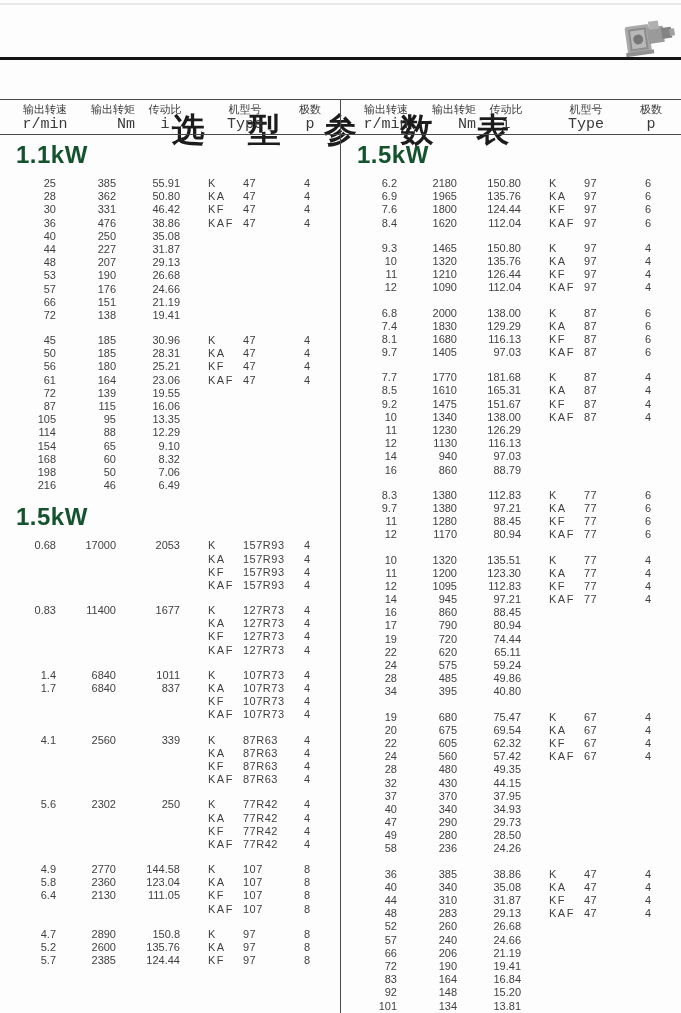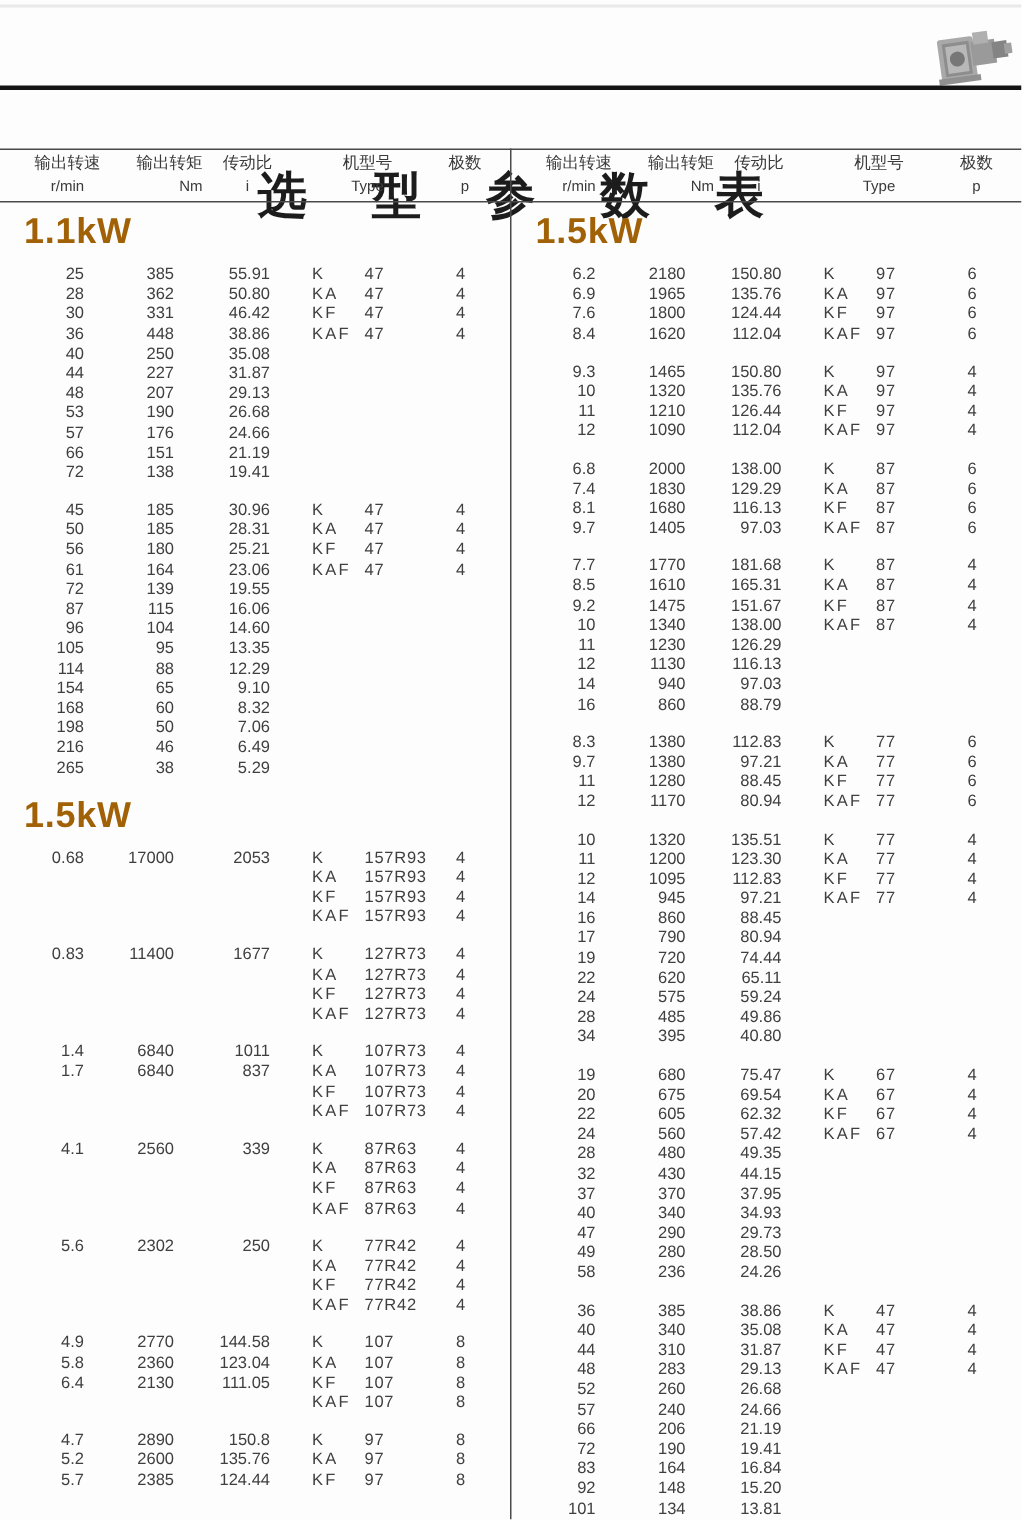--- a/index.html
+++ b/index.html
@@ -16,25 +16,25 @@
   }
   .title-rule{position:absolute;top:99px;left:0;width:681px;height:1px;background:#4a4a4a;}
   .header-rule{position:absolute;top:134px;left:0;width:681px;height:1px;background:#4a4a4a;}
   .v-divider{position:absolute;top:99px;bottom:0;left:340px;width:1px;background:#4a4a4a;}
   .header-row{position:absolute;top:102px;left:0;width:681px;height:32px;}
   .header-half{position:absolute;top:0;height:32px;width:340px;}
   .hh-left{left:0;} .hh-right{left:341px;}
   .hcol{position:absolute;top:0;text-align:center;font-size:11px;line-height:15px;color:#3a3a3a;}
   .hc0{left:8px;width:74px;} .hc1{left:75px;width:60px;text-align:right;} .hc2{left:135px;width:60px;}
   .hc3{left:205px;width:80px;} .hc4{left:285px;width:50px;}
-  .hcol .unit{display:block;font-size:10px;}
+  .hcol .unit{display:block;font-size:15px;font-family:Liberation Mono, monospace;}
   .table-half{position:absolute;top:137px;width:340px;}
   .th-left{left:0;} .th-right{left:341px;}
   .sec-heading{
-    font-size:24px;font-weight:bold;color:#a16207;
+    font-size:24px;font-weight:bold;color:#14532d;
     margin:5px 0 9px 16px;letter-spacing:0.5px;line-height:26px;
   }
   .group{margin-bottom:12px;}
   .row{position:relative;height:13.2px;line-height:13.2px;font-size:11px;white-space:nowrap;}
   .cell{position:absolute;top:0;height:100%;}
   .c0{left:4px;width:52px;text-align:right;}
   .c1{left:60px;width:56px;text-align:right;}
   .c2{left:120px;width:60px;text-align:right;}
   .c3{left:208px;width:34px;text-align:left;letter-spacing:1.5px;}
   .c4{left:243px;width:58px;text-align:left;letter-spacing:0.5px;}
@@ -108,21 +108,21 @@
       <div class="row">
         <span class="cell c0">30</span>
         <span class="cell c1">331</span>
         <span class="cell c2">46.42</span>
         <span class="cell c3">KF</span>
         <span class="cell c4">47</span>
         <span class="cell c5">4</span>
       </div>
       <div class="row">
         <span class="cell c0">36</span>
-        <span class="cell c1">448</span>
+        <span class="cell c1">476</span>
         <span class="cell c2">38.86</span>
         <span class="cell c3">KAF</span>
         <span class="cell c4">47</span>
         <span class="cell c5">4</span>
       </div>
       <div class="row">
         <span class="cell c0">40</span>
         <span class="cell c1">250</span>
         <span class="cell c2">35.08</span>
         <span class="cell c3"></span>
@@ -221,28 +221,20 @@
       </div>
       <div class="row">
         <span class="cell c0">87</span>
         <span class="cell c1">115</span>
         <span class="cell c2">16.06</span>
         <span class="cell c3"></span>
         <span class="cell c4"></span>
         <span class="cell c5"></span>
       </div>
       <div class="row">
-        <span class="cell c0">96</span>
-        <span class="cell c1">104</span>
-        <span class="cell c2">14.60</span>
-        <span class="cell c3"></span>
-        <span class="cell c4"></span>
-        <span class="cell c5"></span>
-      </div>
-      <div class="row">
         <span class="cell c0">105</span>
         <span class="cell c1">95</span>
         <span class="cell c2">13.35</span>
         <span class="cell c3"></span>
         <span class="cell c4"></span>
         <span class="cell c5"></span>
       </div>
       <div class="row">
         <span class="cell c0">114</span>
         <span class="cell c1">88</span>
@@ -276,28 +268,20 @@
         <span class="cell c5"></span>
       </div>
       <div class="row">
         <span class="cell c0">216</span>
         <span class="cell c1">46</span>
         <span class="cell c2">6.49</span>
         <span class="cell c3"></span>
         <span class="cell c4"></span>
         <span class="cell c5"></span>
       </div>
-      <div class="row">
-        <span class="cell c0">265</span>
-        <span class="cell c1">38</span>
-        <span class="cell c2">5.29</span>
-        <span class="cell c3"></span>
-        <span class="cell c4"></span>
-        <span class="cell c5"></span>
-      </div>
     </div>
     <div class="sec-heading">1.5kW</div>
     <div class="group">
       <div class="row">
         <span class="cell c0">0.68</span>
         <span class="cell c1">17000</span>
         <span class="cell c2">2053</span>
         <span class="cell c3">K</span>
         <span class="cell c4">157R93</span>
         <span class="cell c5">4</span>

